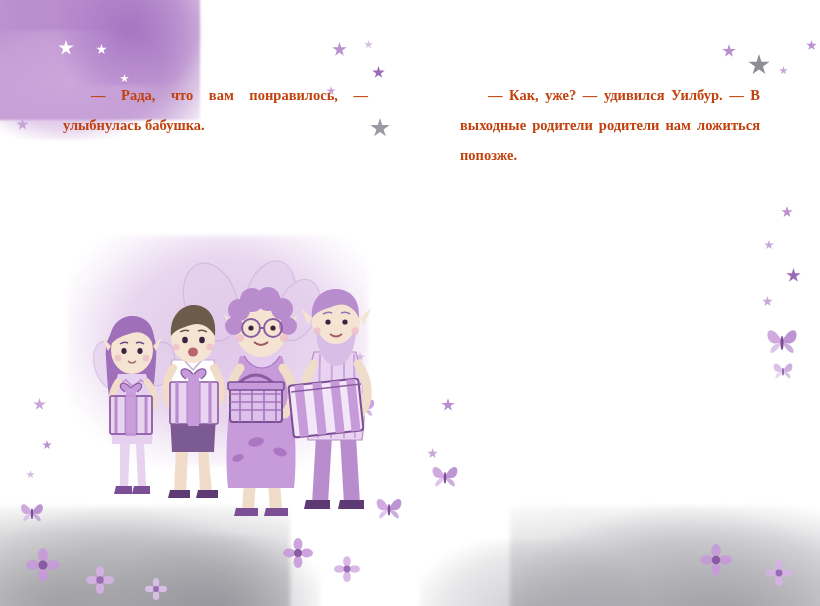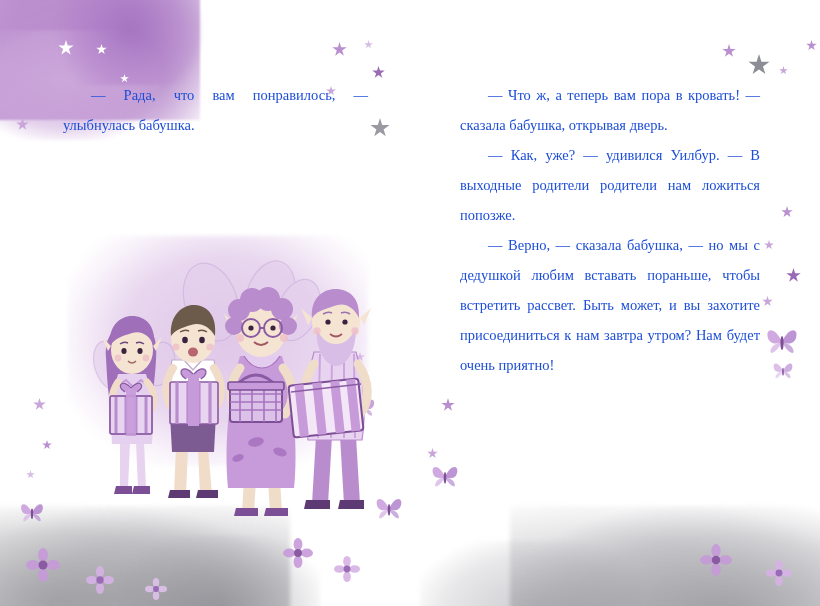--- a/index.html
+++ b/index.html
@@ -124,23 +124,24 @@
     background:
       radial-gradient(ellipse at 52% 45%, rgba(222,196,231,0.95) 0%, rgba(226,203,234,0.8) 45%, rgba(236,220,242,0.35) 68%, rgba(255,255,255,0) 80%);
     filter: blur(2px);
   }
 
   
   .col {
     position: absolute;
     font-size: 14.5px;
     line-height: 30px;
-    color: #1d4ed8;
+    color: #c2410c;
     text-align: justify;
     text-justify: inter-word;
+    font-weight: bold;
   }
   .col-left {
     left: 63px;
     top: 80px;
     width: 305px;
   }
   .col-right {
     left: 460px;
     top: 80px;
     width: 300px;
@@ -579,18 +580,16 @@
         <path d="M243 156 l70 -8" stroke="#8a5ba3" stroke-width="1.4" fill="none"></path>
       </g>
     </svg>
   </div>
 
   <div class="col col-left">
     <p class="para">— Рада, что вам понравилось, — улыбнулась бабушка.</p>
   </div>
 
   <div class="col col-right">
-    <p class="para">— Что ж, а теперь вам пора в кровать! — сказала бабушка, открывая дверь.</p>
     <p class="para">— Как, уже? — удивился Уилбур. — В выходные родители родители нам ложиться попозже.</p>
-    <p class="para">— Верно, — сказала бабушка, — но мы с дедушкой любим вставать пораньше, чтобы встретить рассвет. Быть может, и вы захотите присоединиться к нам завтра утром? Нам будет очень приятно!</p>
   </div>
 
 </div>
 
 </body></html>

